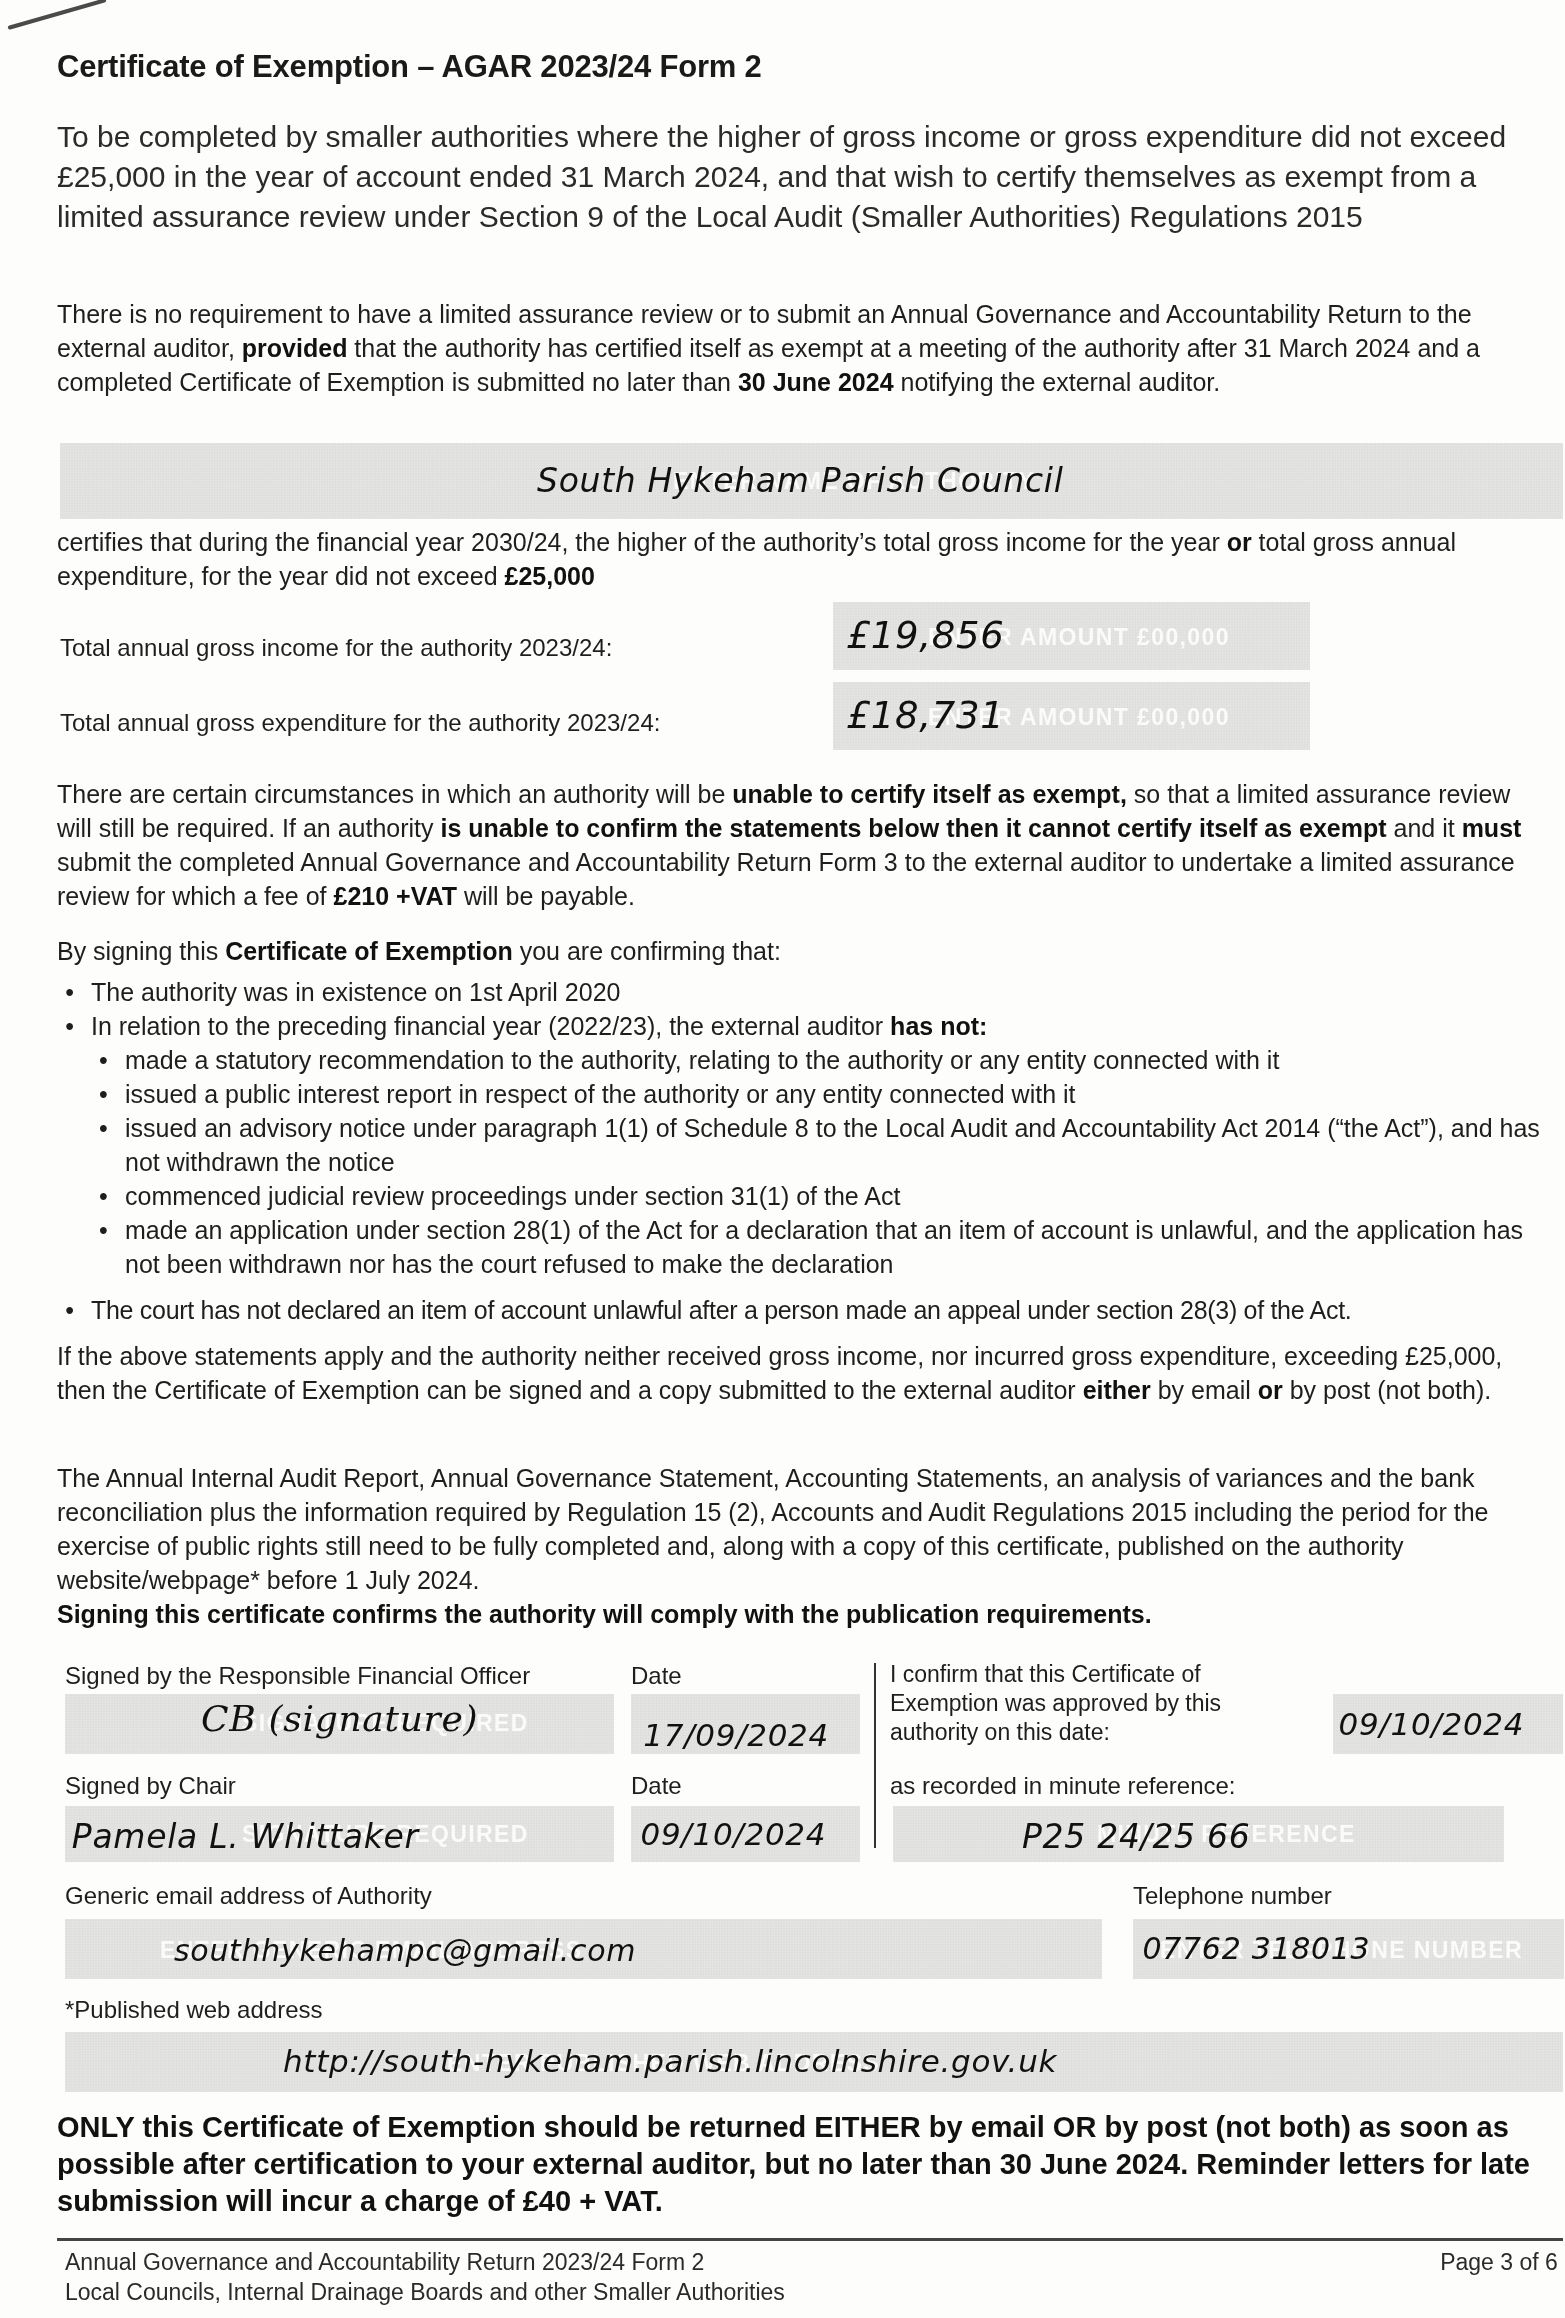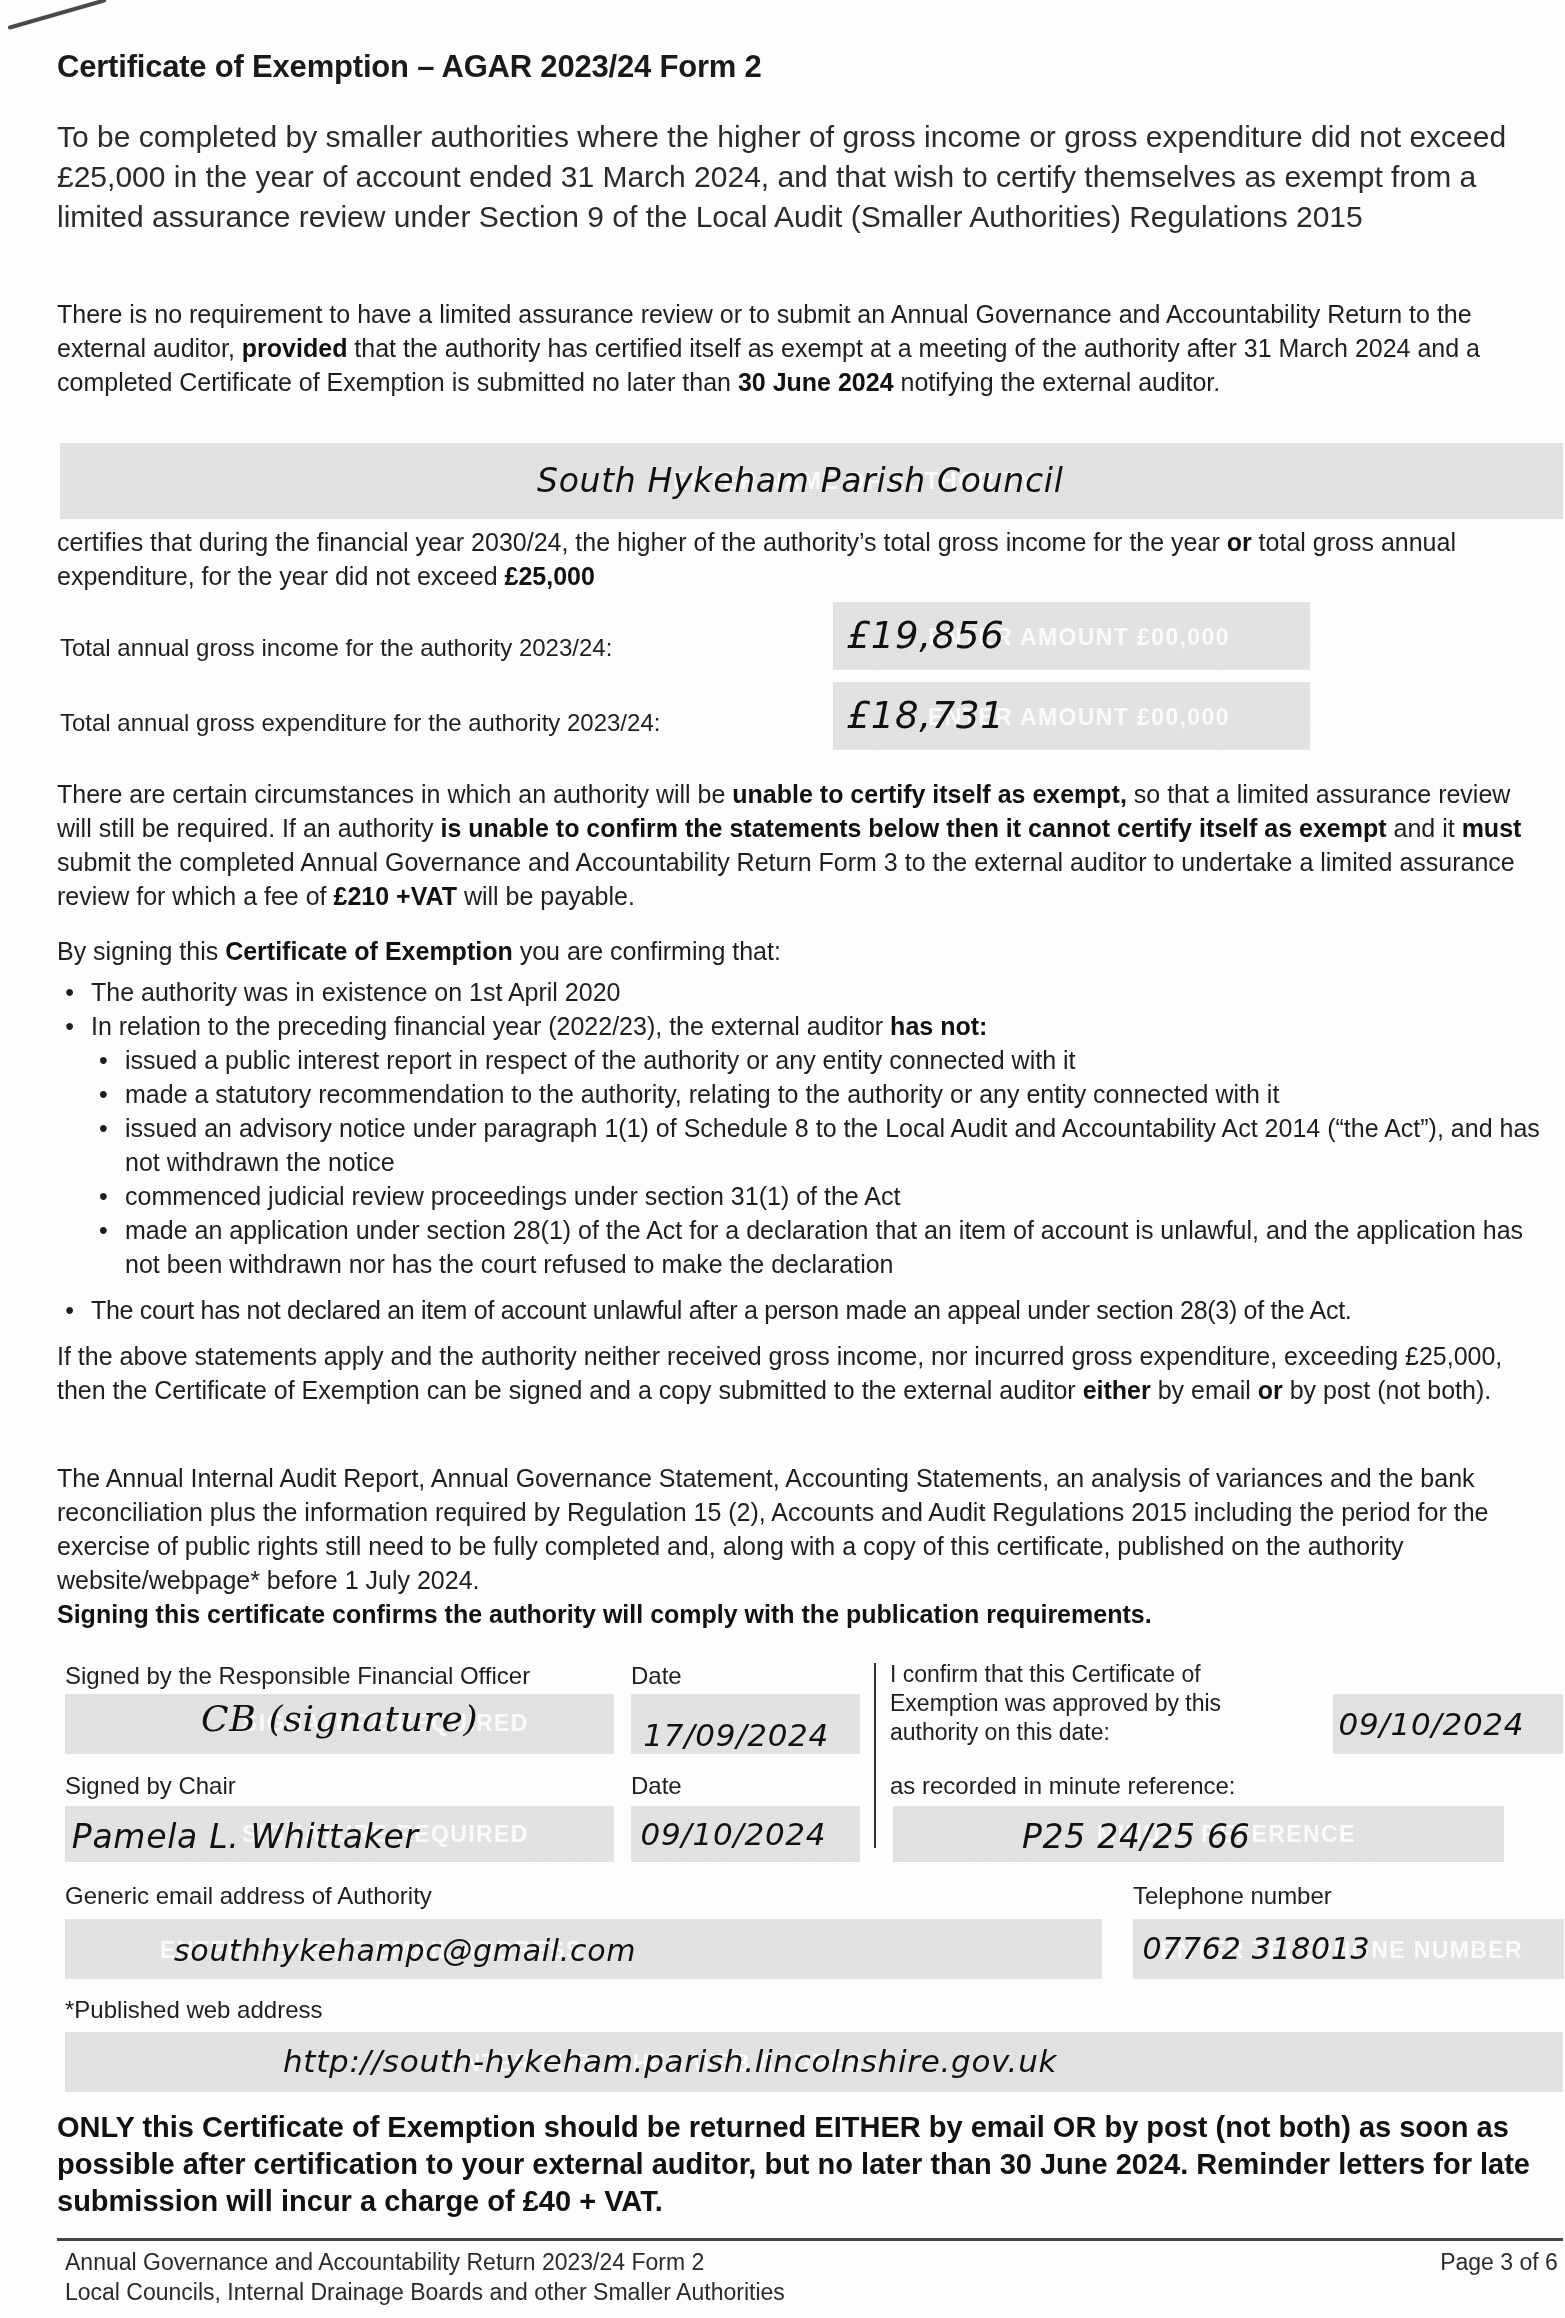--- a/index.html
+++ b/index.html
@@ -81,22 +81,22 @@
 <div class="abs para" style="top:934px;">
   <span>By signing this </span><b>Certificate of Exemption</b><span> you are confirming that:</span>
 </div>
 
 <div class="abs para" style="top:975px;">
   <ul class="bullets">
     <li><span>The authority was in existence on 1st April 2020</span></li>
     <li><span>In relation to the preceding financial year (2022/23), the external auditor </span><b>has not:</b></li>
   </ul>
   <ul class="bullets sub">
+    <li><span>made a statutory recommendation to the authority, relating to the authority or any entity connected with it</span></li>
     <li><span>issued a public interest report in respect of the authority or any entity connected with it</span></li>
-    <li><span>made a statutory recommendation to the authority, relating to the authority or any entity connected with it</span></li>
     <li><span>issued an advisory notice under paragraph 1(1) of Schedule 8 to the Local Audit and Accountability Act 2014 (“the Act”), and has not withdrawn the notice</span></li>
     <li><span>commenced judicial review proceedings under section 31(1) of the Act</span></li>
     <li><span>made an application under section 28(1) of the Act for a declaration that an item of account is unlawful, and the application has not been withdrawn nor has the court refused to make the declaration</span></li>
   </ul>
   <ul class="bullets">
     <li style="letter-spacing:-0.3px;margin-top:12px;"><span>The court has not declared an item of account unlawful after a person made an appeal under section 28(3) of the Act.</span></li>
   </ul>
 </div>
 
 <div class="abs para" style="top:1339px;">

